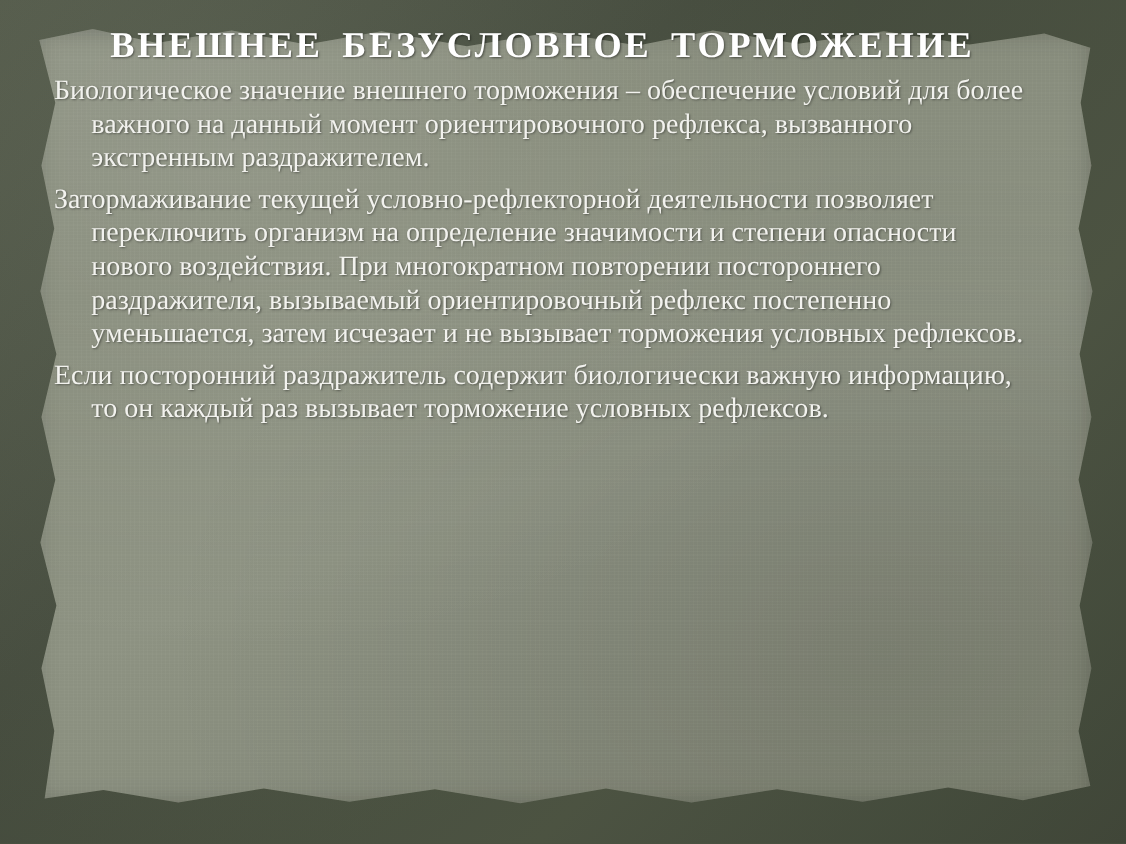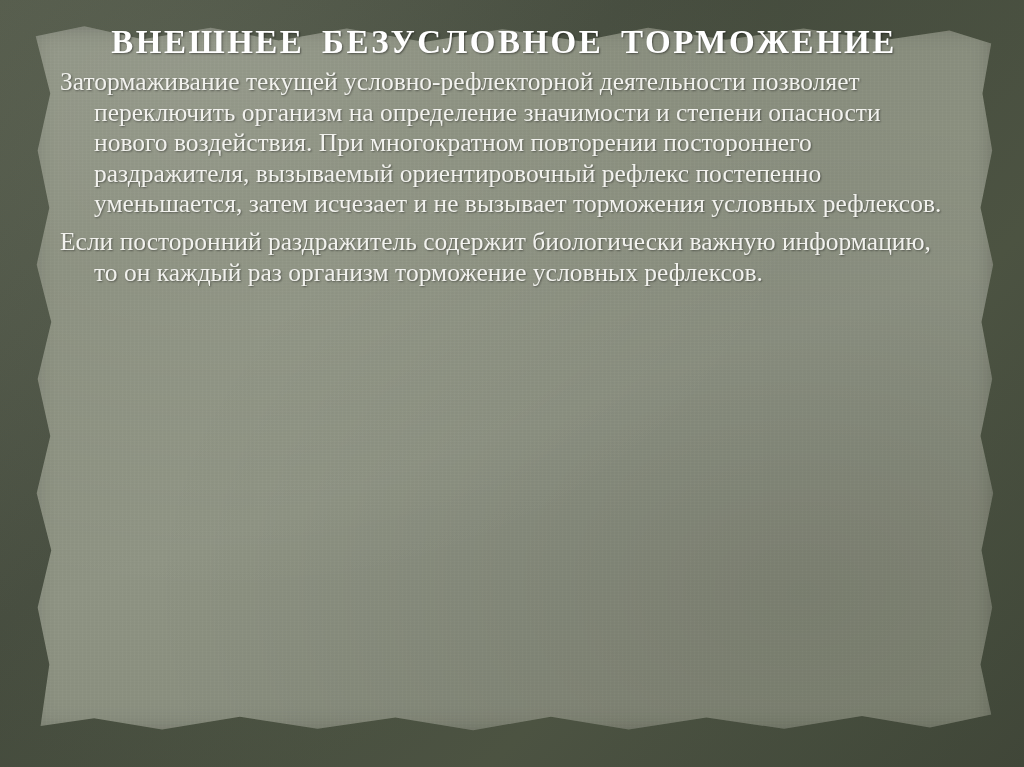--- a/index.html
+++ b/index.html
@@ -54,21 +54,21 @@
     inset: 0;
     opacity: 0.30;
     background-image:
       repeating-linear-gradient(0deg, rgba(255,255,255,0.05) 0 1px, rgba(0,0,0,0.03) 1px 3px),
       repeating-linear-gradient(90deg, rgba(255,255,255,0.04) 0 1px, rgba(0,0,0,0.03) 1px 4px);
     pointer-events: none;
   }
 
   .content {
     position: absolute;
-    left: 16px;
+    left: 5px;
     top: 0;
     width: 972px;
     height: 714px;
     padding: 24px 40px 0 44px;
     box-sizing: border-box;
   }
 
   .title {
     margin: 0 0 6px 0;
     text-align: center;
@@ -106,22 +106,25 @@
 
 <div class="slide">
   <div class="paper">
     <div class="paper-texture"></div>
   </div>
 
   <div class="content">
     <h1 class="title">ВНЕШНЕЕ  БЕЗУСЛОВНОЕ  ТОРМОЖЕНИЕ</h1>
 
 
+    <p class="para">
+        <span class="ind"><span>Биологическое значение внешнего торможения – обеспечение условий для более важного на данный момент ориентировочного рефлекса, вызванного экстренным раздражителем.</span></span>
+      </p>
 
     <p class="para">
         <span class="ind"><span>Затормаживание текущей условно-рефлекторной деятельности позволяет переключить организм на определение значимости и степени опасности нового воздействия. При многократном повторении постороннего раздражителя, вызываемый ориентировочный рефлекс постепенно уменьшается, затем исчезает и не вызывает торможения условных рефлексов.</span></span>
       </p>
 
     <p class="para">
-        <span class="ind"><span>Если посторонний раздражитель содержит биологически важную информацию, то он каждый раз организм торможение условных рефлексов.</span></span>
+        <span class="ind"><span>Если посторонний раздражитель содержит биологически важную информацию, то он каждый раз вызывает торможение условных рефлексов.</span></span>
       </p>
   </div>
 </div>
 
 </body></html>

